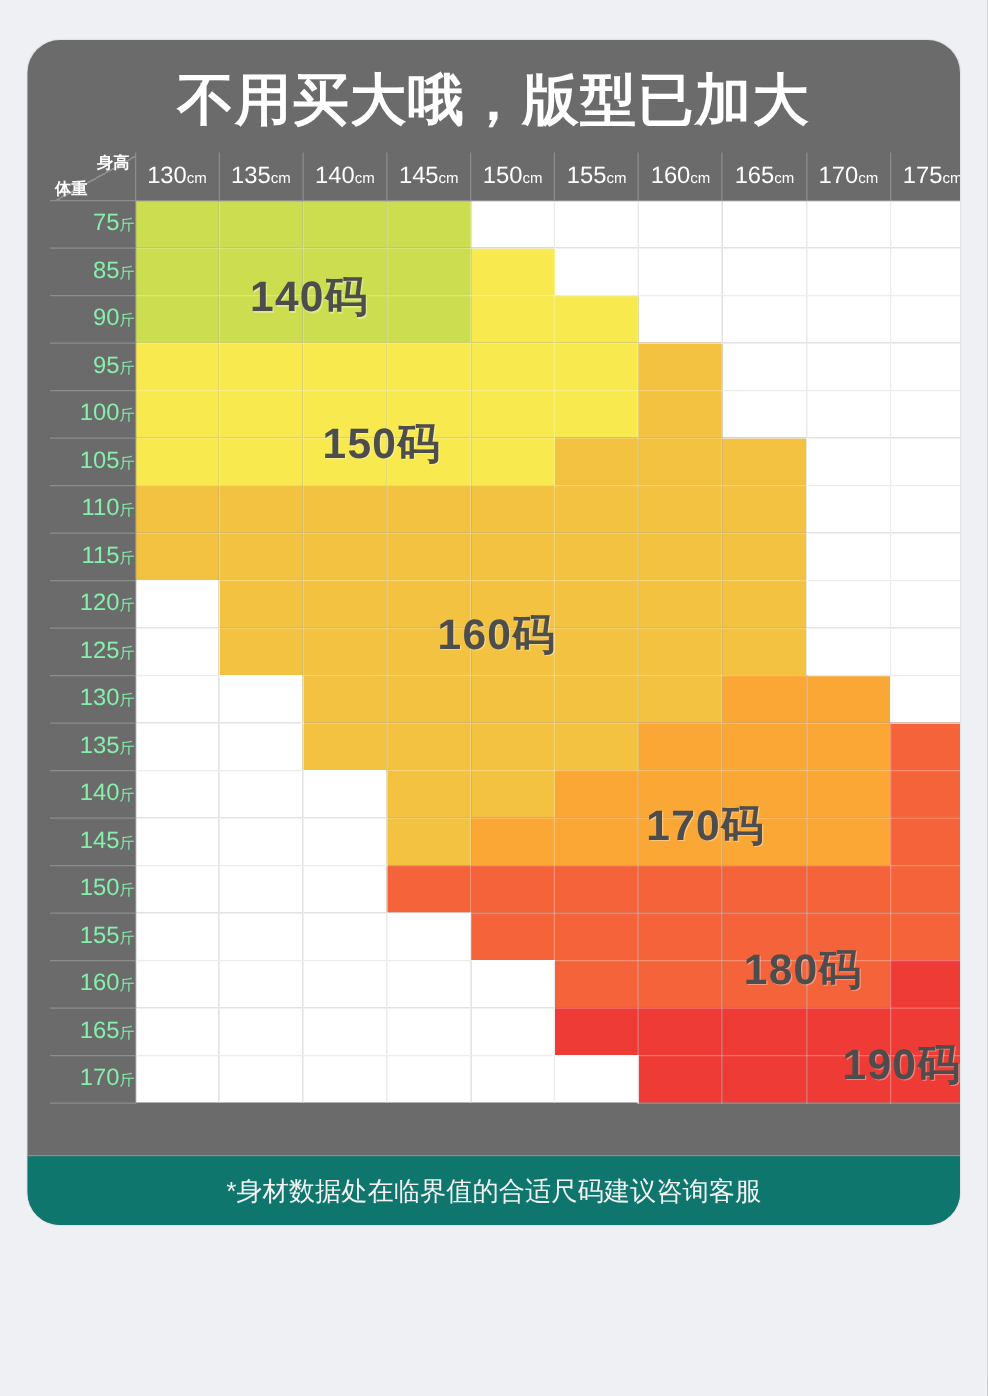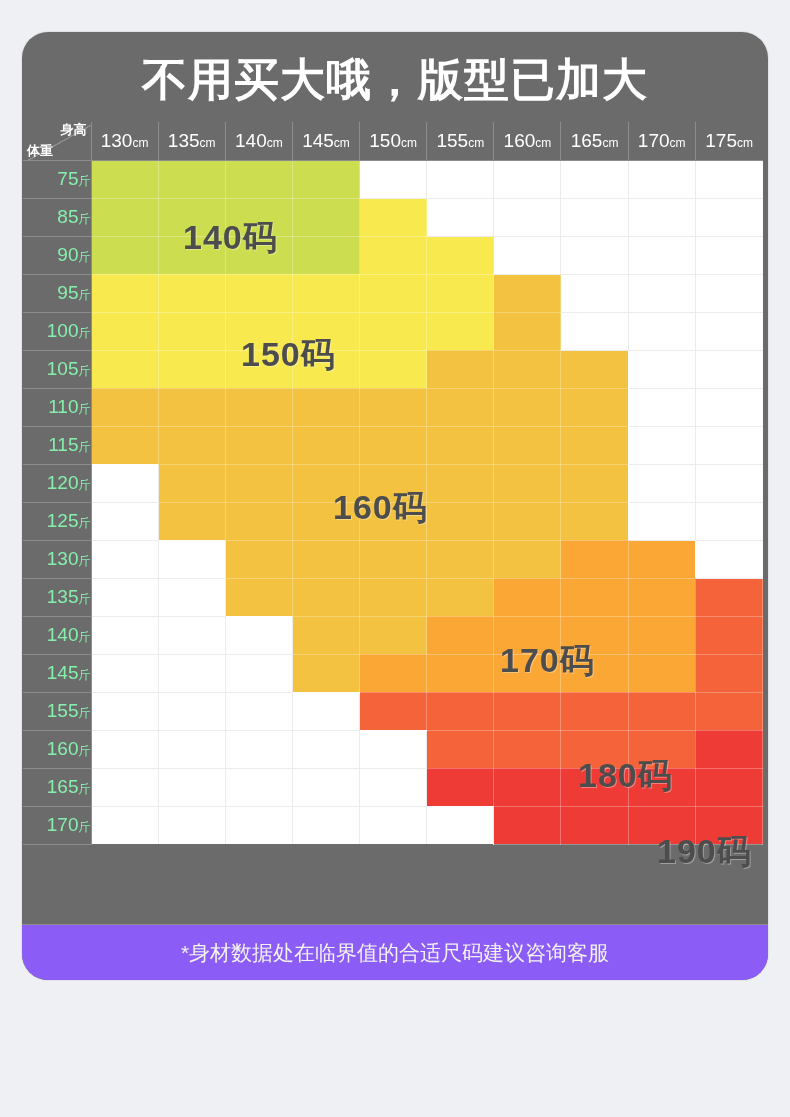--- a/index.html
+++ b/index.html
@@ -33,21 +33,21 @@
     align-items: center;
     justify-content: center;
     color: #ffffff;
     font-size: 45px;
     font-weight: bold;
     letter-spacing: 1px;
     padding-top: 6px;
   }
   #grid-wrap {
     position: relative;
-    margin: 0 1px;
+    margin: 0 18px;
     width: 740px;
   }
   table.chart {
     border-collapse: collapse;
     table-layout: fixed;
     width: 740px;
     background: #6b6b6b;
   }
   table.chart th, table.chart td {
     padding: 0;
@@ -143,21 +143,21 @@
   }
   #footer {
     position: absolute;
     left: 0; right: 0; bottom: 0;
     height: 56px;
     display: flex;
     align-items: center;
     justify-content: center;
     color: #f2f2f2;
     font-size: 21px;
-    background: #8b5cf6;
+    background: #0f766e;
     border-top: 1px solid #8d8d8d;
   }
 </style>
 </head>
 <body>
 
 <div id="page">
   <div id="card">
 
     <div id="title">不用买大哦，版型已加大</div>
@@ -360,20 +360,33 @@
               <td class="cell"></td>
               <td class="cell" style="background: rgb(242, 194, 64); border-right: 1px solid rgba(255, 255, 255, 0.28); border-bottom: 1px solid rgba(255, 255, 255, 0.28);"></td>
               <td class="cell" style="background: rgb(251, 167, 54); border-right: 1px solid rgba(255, 255, 255, 0.28); border-bottom: 1px solid rgba(255, 255, 255, 0.28);"></td>
               <td class="cell" style="background: rgb(251, 167, 54); border-right: 1px solid rgba(255, 255, 255, 0.28); border-bottom: 1px solid rgba(255, 255, 255, 0.28);"></td>
               <td class="cell" style="background: rgb(251, 167, 54); border-right: 1px solid rgba(255, 255, 255, 0.28); border-bottom: 1px solid rgba(255, 255, 255, 0.28);"></td>
               <td class="cell" style="background: rgb(251, 167, 54); border-right: 1px solid rgba(255, 255, 255, 0.28); border-bottom: 1px solid rgba(255, 255, 255, 0.28);"></td>
               <td class="cell" style="background: rgb(251, 167, 54); border-right: 1px solid rgba(255, 255, 255, 0.28); border-bottom: 1px solid rgba(255, 255, 255, 0.28);"></td>
               <td class="cell" style="background: rgb(244, 99, 58); border-right: 1px solid rgba(255, 255, 255, 0.28); border-bottom: 1px solid rgba(255, 255, 255, 0.28);"></td>
             </tr>
             <tr class="datarow">
+              <th class="rowhead"><span>150</span><span class="unit">斤</span></th>
+              <td class="cell"></td>
+              <td class="cell"></td>
+              <td class="cell"></td>
+              <td class="cell" style="background: rgb(244, 99, 58); border-right: 1px solid rgba(255, 255, 255, 0.28); border-bottom: 1px solid rgba(255, 255, 255, 0.28);"></td>
+              <td class="cell" style="background: rgb(244, 99, 58); border-right: 1px solid rgba(255, 255, 255, 0.28); border-bottom: 1px solid rgba(255, 255, 255, 0.28);"></td>
+              <td class="cell" style="background: rgb(244, 99, 58); border-right: 1px solid rgba(255, 255, 255, 0.28); border-bottom: 1px solid rgba(255, 255, 255, 0.28);"></td>
+              <td class="cell" style="background: rgb(244, 99, 58); border-right: 1px solid rgba(255, 255, 255, 0.28); border-bottom: 1px solid rgba(255, 255, 255, 0.28);"></td>
+              <td class="cell" style="background: rgb(244, 99, 58); border-right: 1px solid rgba(255, 255, 255, 0.28); border-bottom: 1px solid rgba(255, 255, 255, 0.28);"></td>
+              <td class="cell" style="background: rgb(244, 99, 58); border-right: 1px solid rgba(255, 255, 255, 0.28); border-bottom: 1px solid rgba(255, 255, 255, 0.28);"></td>
+              <td class="cell" style="background: rgb(244, 99, 58); border-right: 1px solid rgba(255, 255, 255, 0.28); border-bottom: 1px solid rgba(255, 255, 255, 0.28);"></td>
+            </tr>
+            <tr class="datarow">
               <th class="rowhead"><span>155</span><span class="unit">斤</span></th>
               <td class="cell"></td>
               <td class="cell"></td>
               <td class="cell"></td>
               <td class="cell"></td>
               <td class="cell" style="background: rgb(244, 99, 58); border-right: 1px solid rgba(255, 255, 255, 0.28); border-bottom: 1px solid rgba(255, 255, 255, 0.28);"></td>
               <td class="cell" style="background: rgb(244, 99, 58); border-right: 1px solid rgba(255, 255, 255, 0.28); border-bottom: 1px solid rgba(255, 255, 255, 0.28);"></td>
               <td class="cell" style="background: rgb(244, 99, 58); border-right: 1px solid rgba(255, 255, 255, 0.28); border-bottom: 1px solid rgba(255, 255, 255, 0.28);"></td>
               <td class="cell" style="background: rgb(244, 99, 58); border-right: 1px solid rgba(255, 255, 255, 0.28); border-bottom: 1px solid rgba(255, 255, 255, 0.28);"></td>
               <td class="cell" style="background: rgb(244, 99, 58); border-right: 1px solid rgba(255, 255, 255, 0.28); border-bottom: 1px solid rgba(255, 255, 255, 0.28);"></td>

